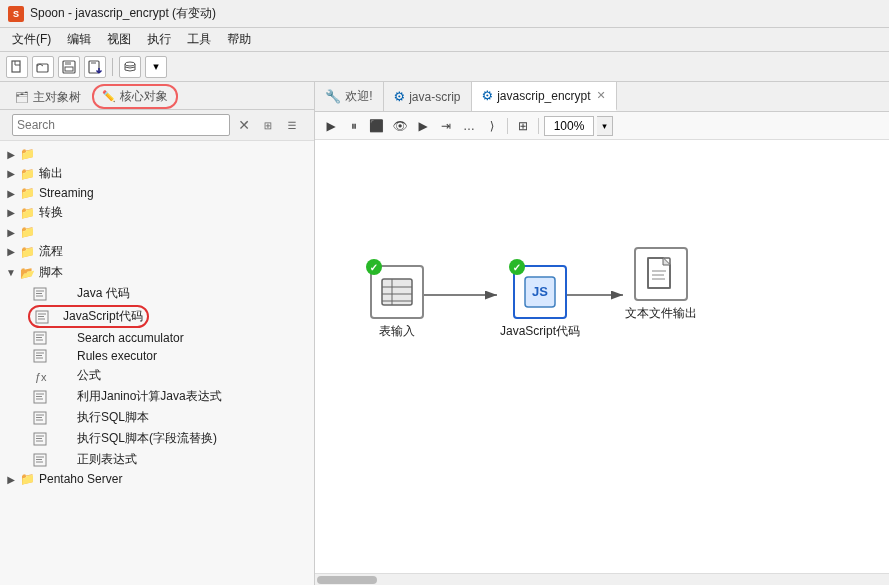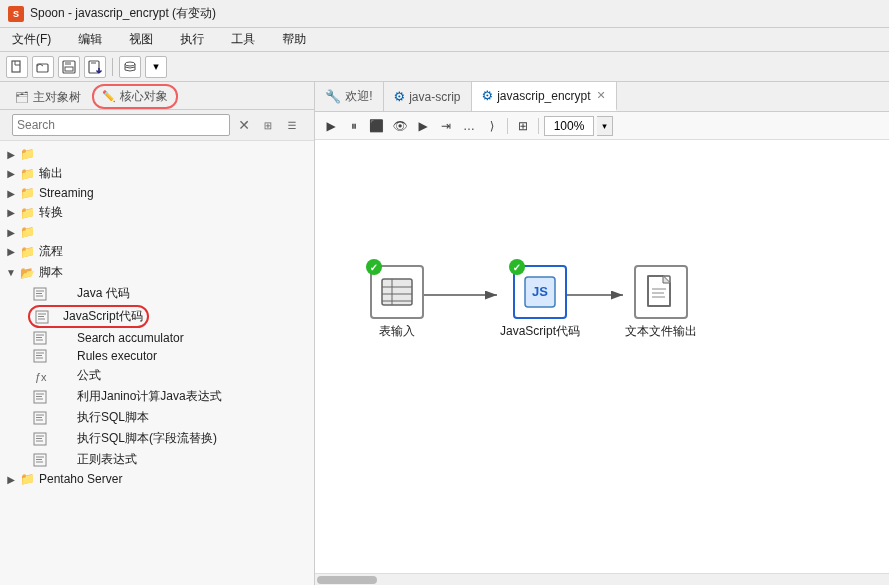--- a/index.html
+++ b/index.html
@@ -34,21 +34,21 @@
       color: #222;
     }
 
     
     .menu-bar {
       background: #f0f0f0;
       border-bottom: 1px solid #ccc;
       padding: 2px 4px;
       display: flex;
       align-items: center;
-      gap: 11px;
+      gap: 0;
       height: 24px;
     }
     .menu-item {
       padding: 2px 8px;
       cursor: pointer;
       color: #222;
       font-size: 12px;
     }
 
     
@@ -666,21 +666,21 @@
         <div class="node-box selected-node">
           <div class="check-badge">✓</div>
           <svg width="36" height="36" viewBox="0 0 36 36">
             <rect x="3" y="3" width="30" height="30" rx="3" fill="#d8e8ff" stroke="#4080c0" stroke-width="1.5"></rect>
             <text x="18" y="22" text-anchor="middle" font-size="13" font-weight="bold" fill="#2060c0">JS</text>
           </svg>
         </div>
         <div class="node-label">JavaScript代码</div>
       </div>
 
-      <div class="node" style="left:310px; top:125px;">
+      <div class="node" style="left:310px; top:107px;">
         <div class="node-box">
           <svg width="36" height="36" viewBox="0 0 36 36">
             <rect x="5" y="2" width="22" height="30" rx="1" fill="white" stroke="#666" stroke-width="1.5"></rect>
             <path d="M20 2 L27 9 L27 32 L5 32 L5 2 Z" fill="none" stroke="#666" stroke-width="1.5"></path>
             <path d="M20 2 L20 9 L27 9" fill="#e0e0e0" stroke="#666" stroke-width="1"></path>
             <line x1="9" y1="15" x2="23" y2="15" stroke="#888" stroke-width="1"></line>
             <line x1="9" y1="19" x2="21" y2="19" stroke="#888" stroke-width="1"></line>
             <line x1="9" y1="23" x2="22" y2="23" stroke="#888" stroke-width="1"></line>
           </svg>
         </div>

